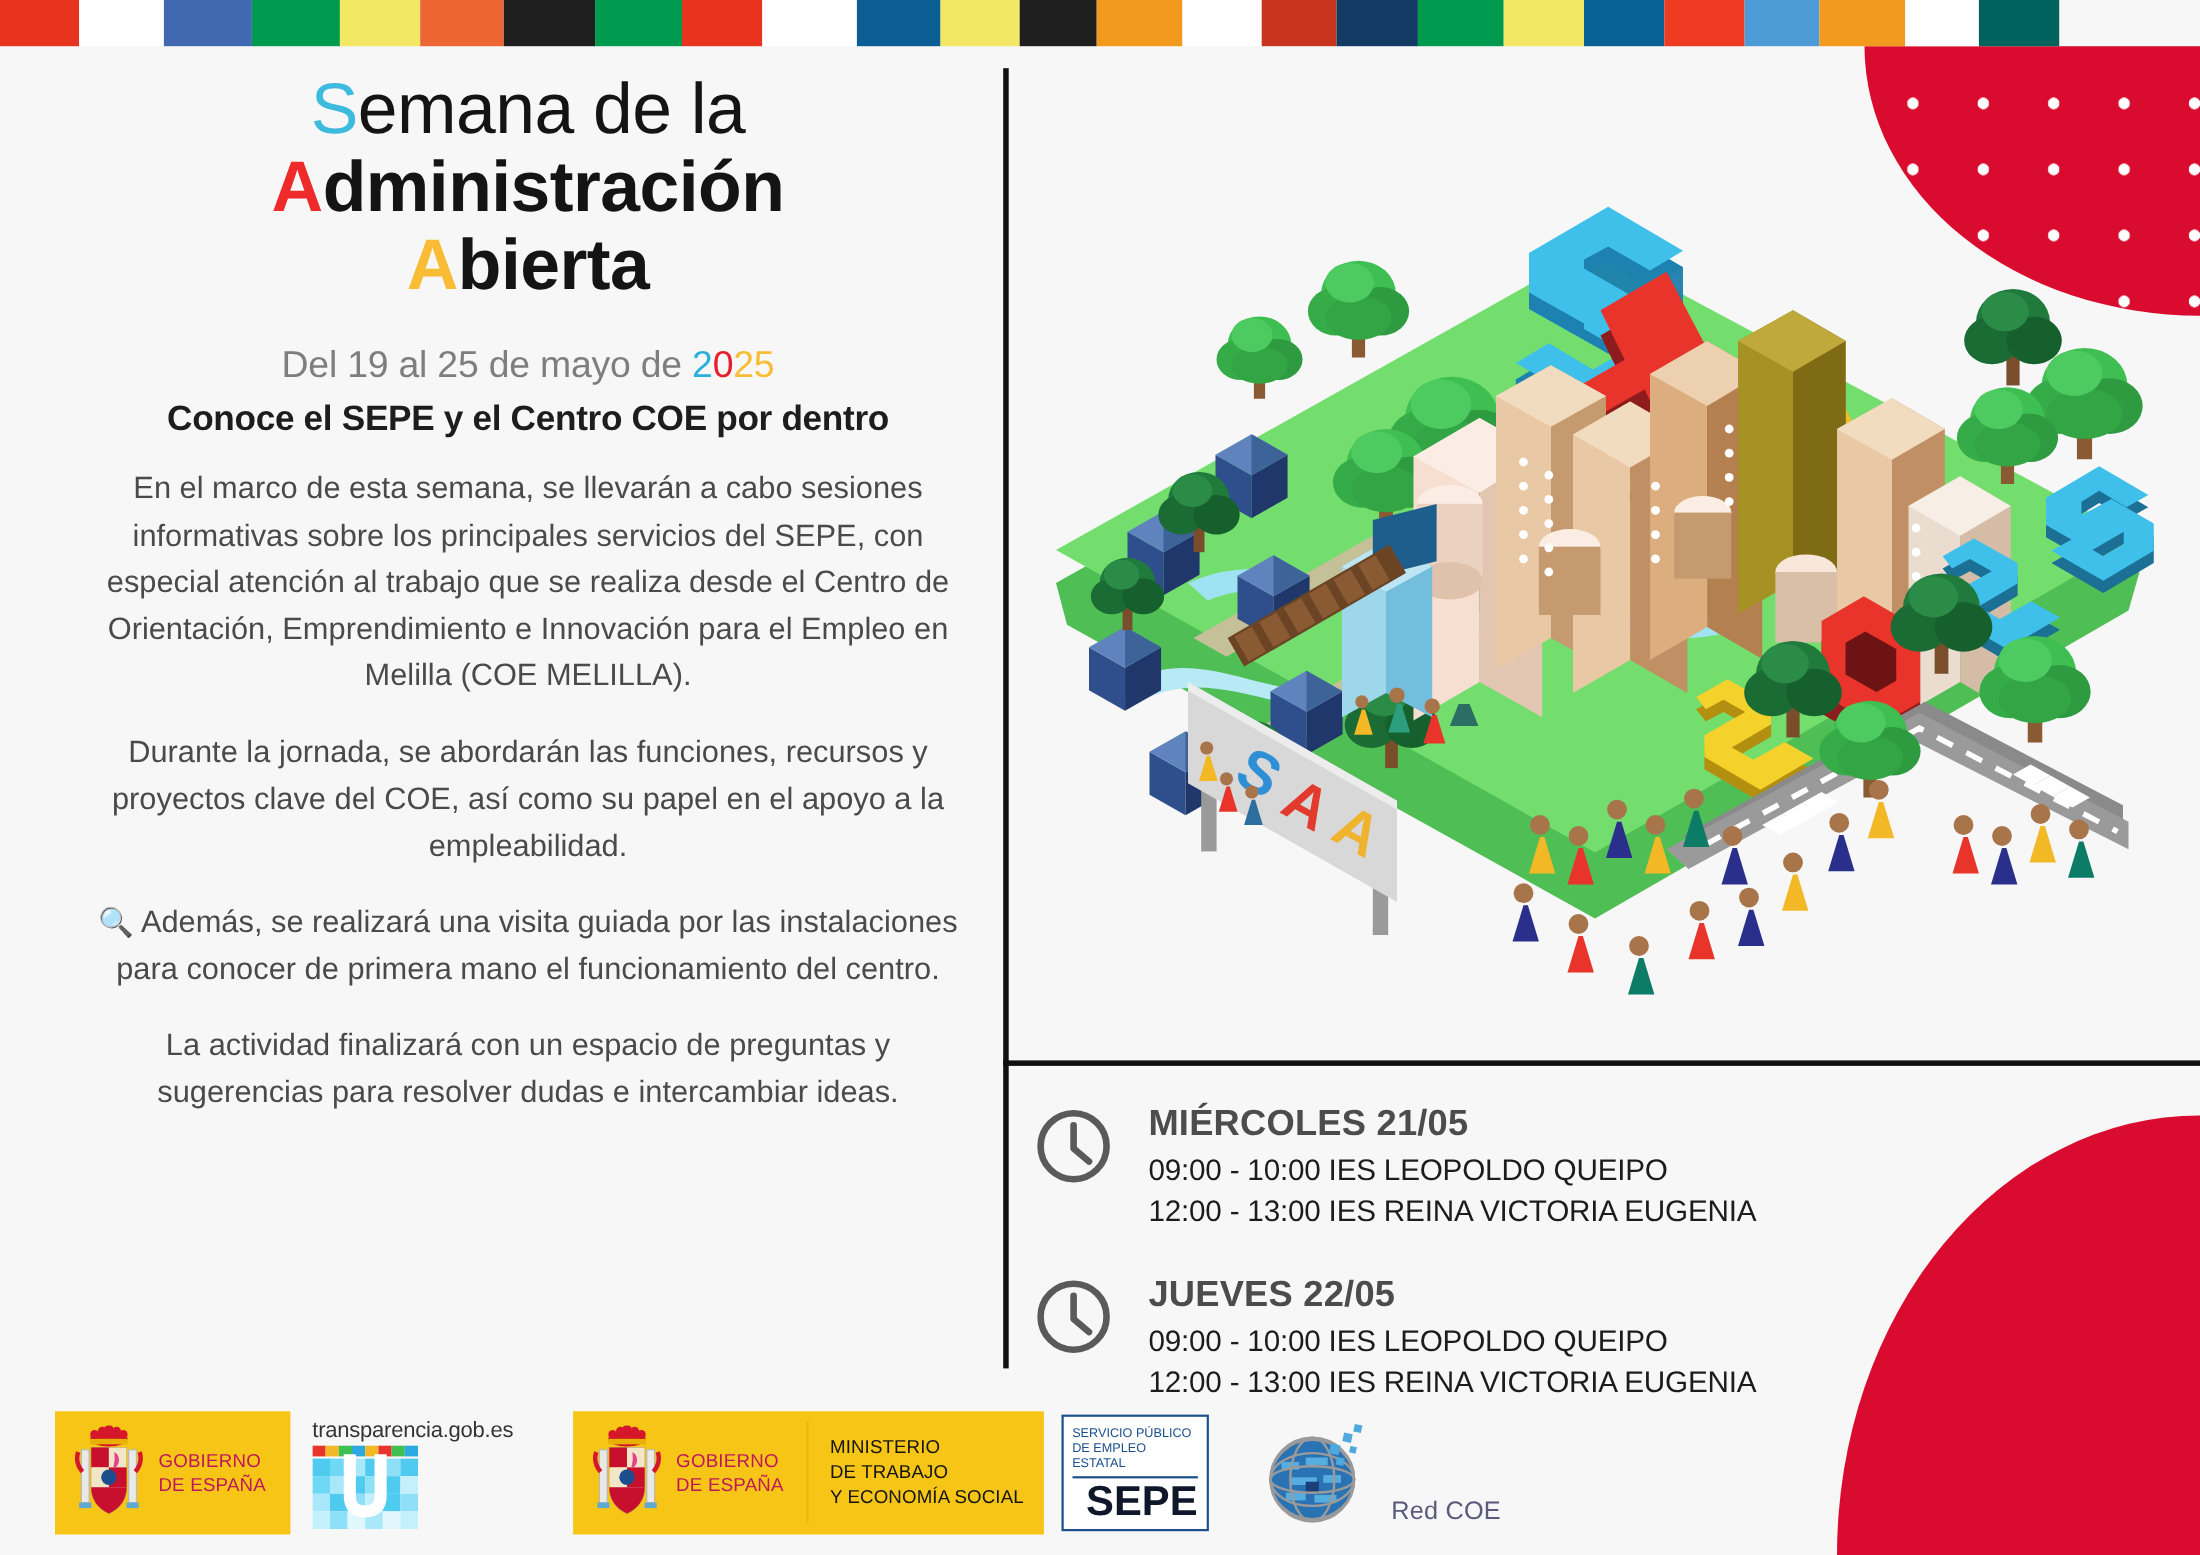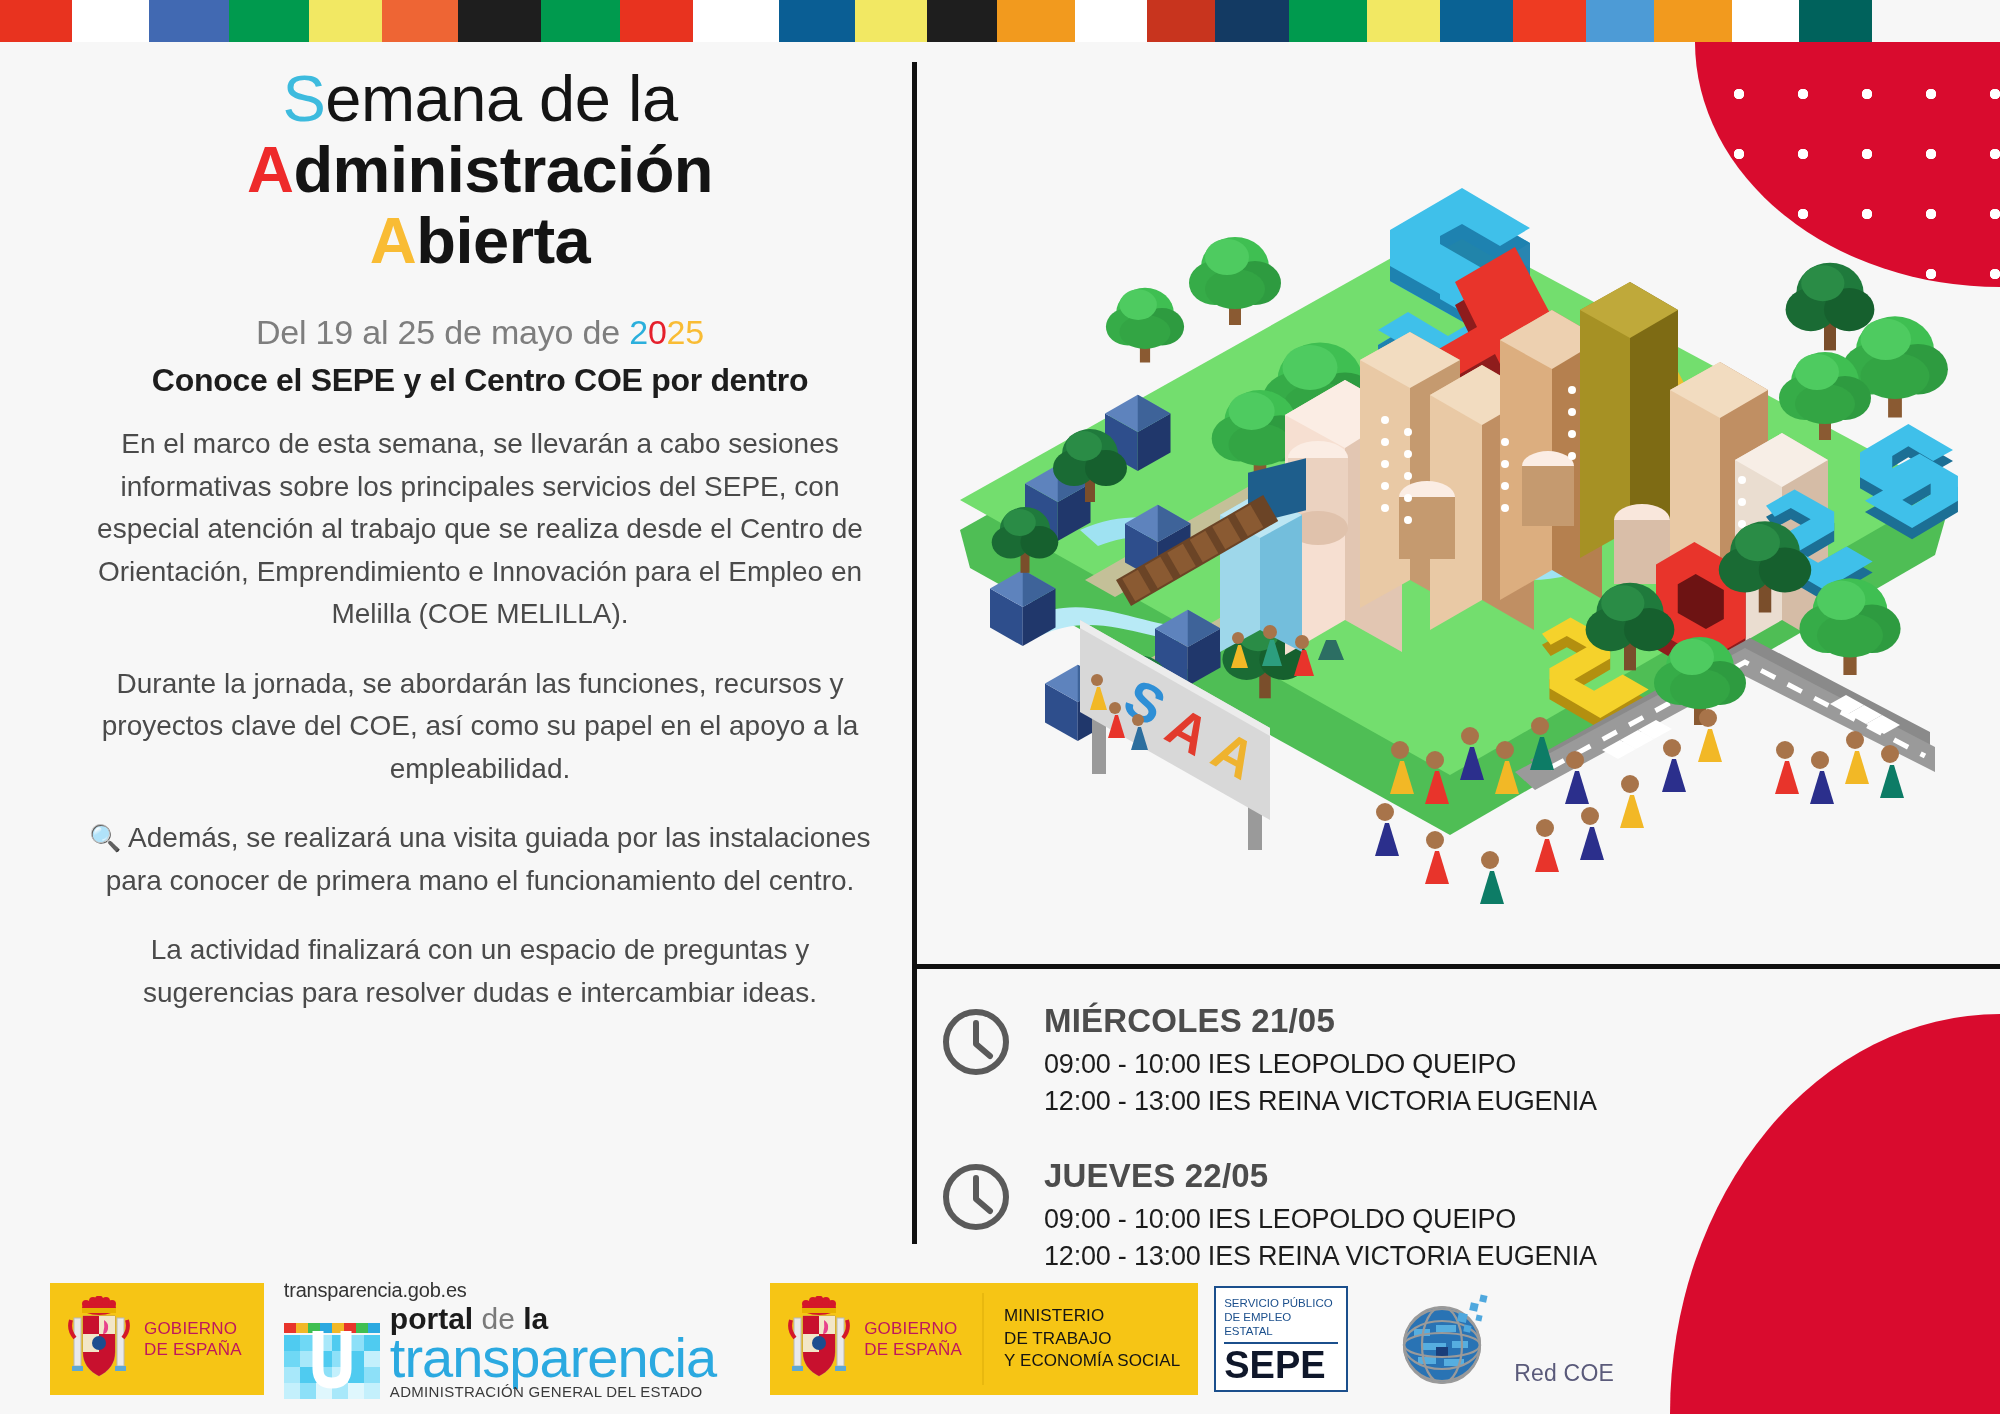--- a/index.html
+++ b/index.html
@@ -95,21 +95,21 @@
   .tw1 .la { color:#1B1B1B; font-weight:700; }
   .tw2 { font-size:56px; font-weight:400; color:#2BA9E0; letter-spacing:-1px; margin-top:-4px; }
   .tw3 { font-size:15px; color:#3A3A3A; letter-spacing:0.3px; margin-top:-2px; }
 
   .min-block { background:#F6C515; height:112px; display:flex; align-items:center; }
   .min-div { width:2px; height:92px; background:#E8B80F; margin:0 20px; }
   .min-text { font-size:17px; color:#141414; line-height:1.35; letter-spacing:0.1px; }
 
   .sepe-box {
     background:#fff; border:2px solid #1B4F8C; height:106px; width:134px;
-    margin-left:16px; padding:8px 8px 4px 8px; display:flex; flex-direction:column; align-items:flex-start;
+    margin-left:16px; padding:8px 8px 4px 8px; display:flex; flex-direction:column; align-items:flex-end;
   }
   .sepe-top { font-size:11.5px; color:#1B4F8C; line-height:1.22; text-align:left; width:100%; }
   .sepe-rule { width:100%; height:2px; background:#1B4F8C; margin:4px 0 2px 0; }
   .sepe-word { font-size:38px; font-weight:700; color:#0f172a; letter-spacing:0px; line-height:1; }
 
   .coe { display:flex; align-items:flex-end; margin-left:44px; }
   .coe-globe { width:108px; height:108px; margin-right:14px; }
   .coe-title { font-size:23px; color:#5A5A7A; margin-bottom:6px; letter-spacing:0.2px; }
   .coe-sub { font-size:18px; color:#1C1C2A; line-height:1.4; letter-spacing:0.1px; }
 </style>
@@ -587,25 +587,20 @@
             <rect x="80" y="44" width="16" height="16" fill="#8DE0F8"></rect>
           <rect x="0" y="60" width="16" height="16" fill="#C4F0FC"></rect>
             <rect x="16" y="60" width="16" height="16" fill="#8DE0F8"></rect>
           <rect x="32" y="60" width="16" height="16" fill="#DFF7FD"></rect>
             <rect x="48" y="60" width="16" height="16" fill="#A8E8FA"></rect>
           <rect x="64" y="60" width="16" height="16" fill="#DFF7FD"></rect>
             <rect x="80" y="60" width="16" height="16" fill="#C4F0FC"></rect>
         </g>
         <path d="M34 8 L34 46 q0 14 14 14 q14 0 14 -14 L62 8" fill="none" stroke="#FFFFFF" stroke-width="11"></path>
       </svg>
-      <div class="transp-words">
-        <div class="tw1"><span>portal</span><span class="de"> de </span><span class="la">la</span></div>
-        <div class="tw2">transparencia</div>
-        <div class="tw3">ADMINISTRACIÓN GENERAL DEL ESTADO</div>
-      </div>
     </div>
   </div>
 
   <div class="min-block" style="margin-left:54px; padding:0 18px;">
     <svg class="shield" viewBox="0 0 62 86">
       <ellipse cx="31" cy="12" rx="17" ry="7" fill="#D4172A"></ellipse>
       <rect x="14" y="12" width="34" height="5" fill="#E8B100"></rect>
       <circle cx="18" cy="8" r="4" fill="#D4172A"></circle>
         <circle cx="25" cy="5" r="4" fill="#D4172A"></circle>
       <circle cx="31" cy="4" r="4.5" fill="#D4172A"></circle>

